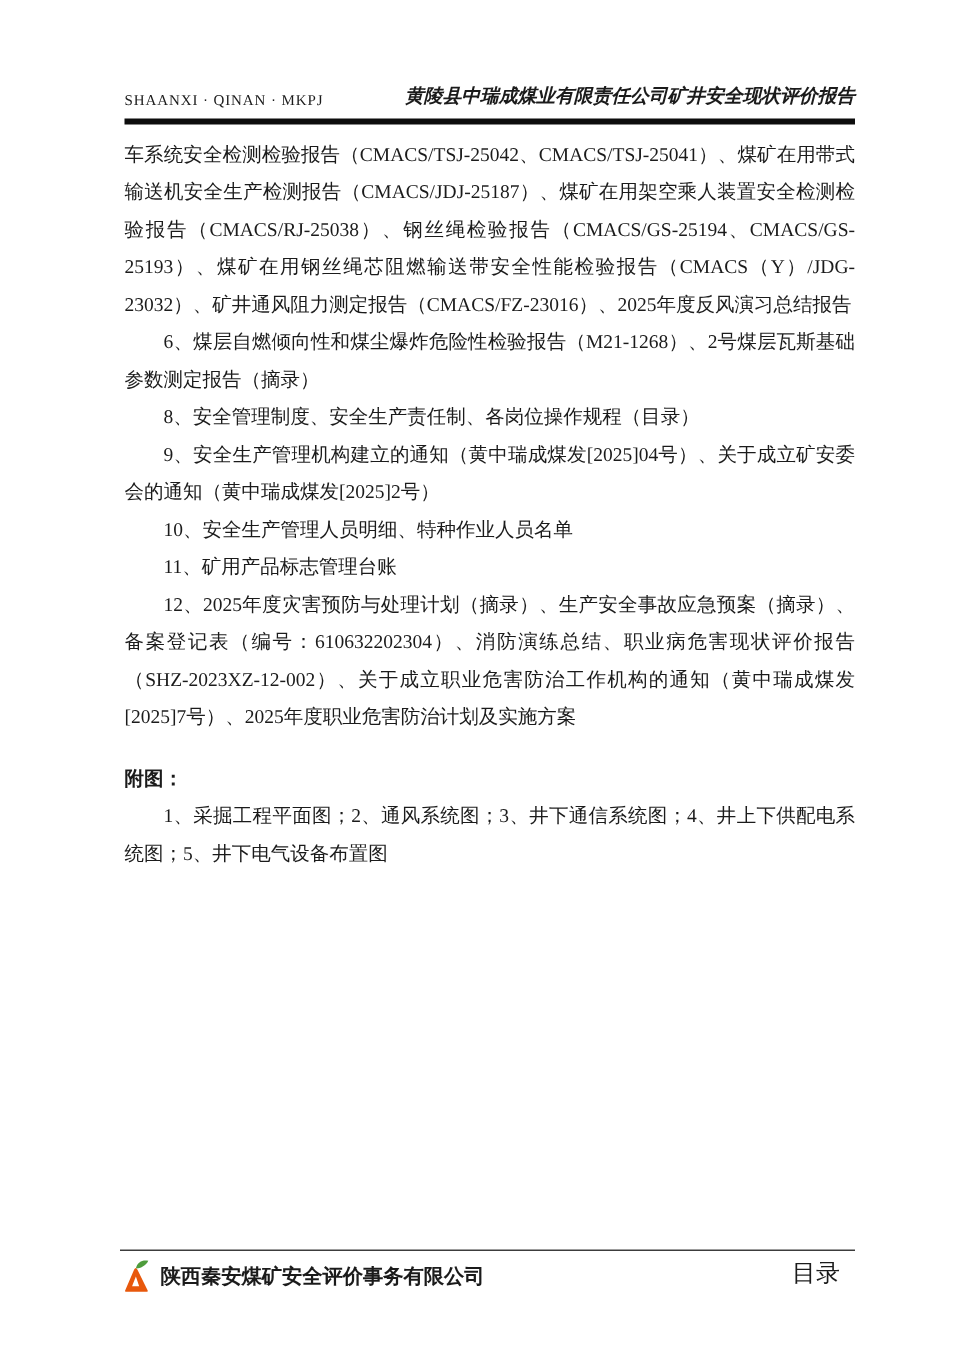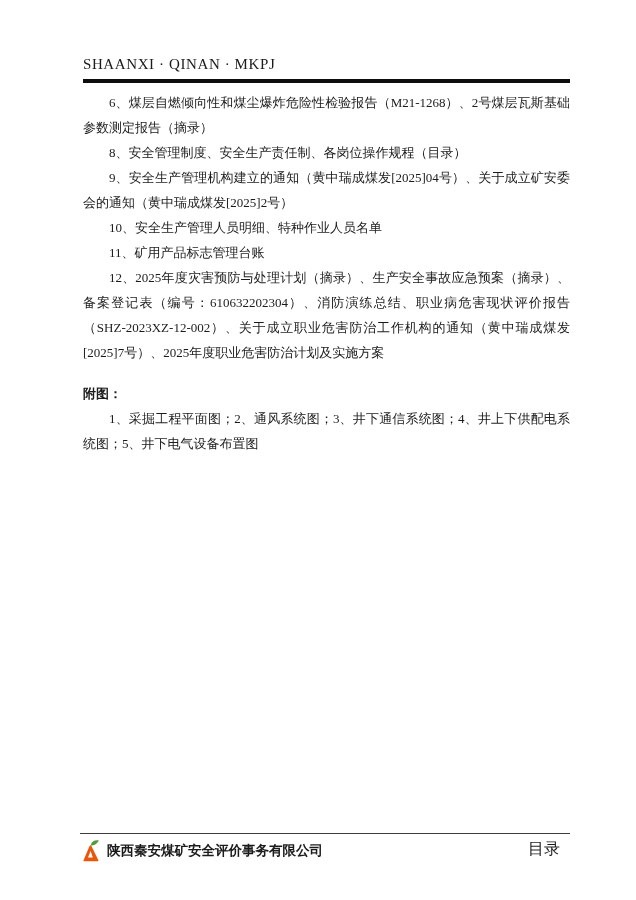--- a/index.html
+++ b/index.html
@@ -23,21 +23,21 @@
     left: 83px;
     right: 66px;
     top: 56px;
     display: flex;
     justify-content: space-between;
     align-items: flex-end;
     padding-bottom: 6px;
     border-bottom: 4px solid #0d0d0d;
   }
   .header-left {
-    font-size: 15px;
+    font-size: 10px;
     letter-spacing: 0.6px;
     white-space: nowrap;
   }
   .header-right {
     font-size: 12.5px;
     font-weight: bold;
     font-style: italic;
     white-space: nowrap;
   }
 
@@ -90,23 +90,25 @@
     padding-right: 10px;
   }
 </style>
 </head>
 <body>
 
 <div class="page">
 
   <div class="header">
     <span class="header-left">SHAANXI · QINAN · MKPJ</span>
+    <span class="header-right">黄陵县中瑞成煤业有限责任公司矿井安全现状评价报告</span>
   </div>
 
   <div class="content" id="content">
+      <div class="para">车系统安全检测检验报告（CMACS/TSJ-25042、CMACS/TSJ-25041）、煤矿在用带式输送机安全生产检测报告（CMACS/JDJ-25187）、煤矿在用架空乘人装置安全检测检验报告（CMACS/RJ-25038）、钢丝绳检验报告（CMACS/GS-25194、CMACS/GS-25193）、煤矿在用钢丝绳芯阻燃输送带安全性能检验报告（CMACS（Y）/JDG-23032）、矿井通风阻力测定报告（CMACS/FZ-23016）、2025年度反风演习总结报告</div>
       <div class="para indent">6、煤层自燃倾向性和煤尘爆炸危险性检验报告（M21-1268）、2号煤层瓦斯基础参数测定报告（摘录）</div>
       <div class="para indent">8、安全管理制度、安全生产责任制、各岗位操作规程（目录）</div>
       <div class="para indent">9、安全生产管理机构建立的通知（黄中瑞成煤发[2025]04号）、关于成立矿安委会的通知（黄中瑞成煤发[2025]2号）</div>
       <div class="para indent">10、安全生产管理人员明细、特种作业人员名单</div>
       <div class="para indent">11、矿用产品标志管理台账</div>
       <div class="para indent">12、2025年度灾害预防与处理计划（摘录）、生产安全事故应急预案（摘录）、备案登记表（编号：610632202304）、消防演练总结、职业病危害现状评价报告（SHZ-2023XZ-12-002）、关于成立职业危害防治工作机构的通知（黄中瑞成煤发[2025]7号）、2025年度职业危害防治计划及实施方案</div>
       <div class="para bold">附图：</div>
       <div class="para indent">1、采掘工程平面图；2、通风系统图；3、井下通信系统图；4、井上下供配电系统图；5、井下电气设备布置图</div>
     </div>
 

